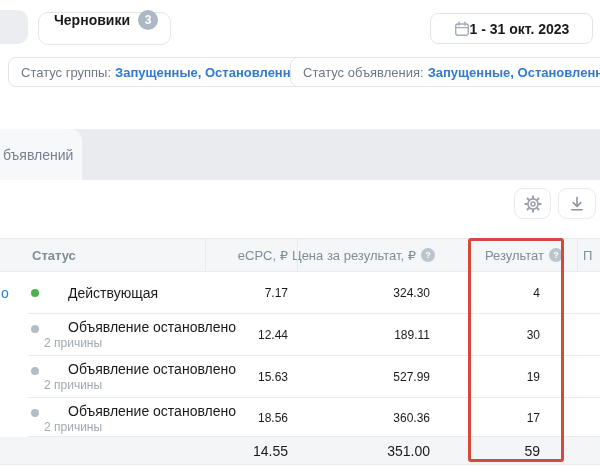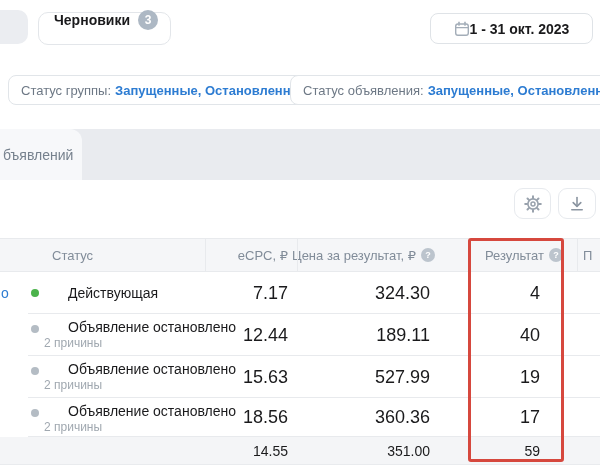--- a/index.html
+++ b/index.html
@@ -29,21 +29,21 @@
     position:absolute; left:430px; top:13px; width:163px; height:31px;
     background:#fff; border:1px solid #dfe3e7; border-radius:8px;
     display:flex; align-items:center; justify-content:center; gap:0;
     font-size:14px; font-weight:bold; color:#1a1a1c; cursor:pointer;
   }
   
   .chip {
     position:absolute; top:57px; height:30px;
     background:#fff; border:1px solid #e1e5e9; border-radius:8px;
     display:flex; align-items:center; padding:0 10px 0 12px;
-    font-size:13px; white-space:nowrap; cursor:default;margin-top:18px;
+    font-size:13px; white-space:nowrap; cursor:default;
   }
   .chip .lbl { color:#6d7885; }
   .chip .val { color:#2d7cd2; font-weight:bold; margin-left:4px; }
   .chip .x { color:#9aa2ad; font-size:13px; margin-left:7px; cursor:pointer; }
   #chip1 { left:8px; }
   #chip2 { left:290px; }
   
   .band { position:absolute; left:0; top:129px; width:600px; height:51px; background:#e9ebef; }
   .tab {
     position:absolute; left:-24px; top:129px; width:106px; height:51px;
@@ -76,21 +76,21 @@
   .trow { position:relative; width:600px; background:#fff; }
   .trow .sep { position:absolute; left:28px; right:0; bottom:0; height:1px; background:#e8eaed; }
   .frag { position:absolute; left:1px; top:0; height:100%; display:flex; align-items:center;
           font-size:14px; color:#2d7cd2; }
   .dot { position:absolute; left:31px; width:8px; height:8px; border-radius:50%; }
   .dot.green { background:#4bb34b; }
   .dot.gray  { background:#b4bcc4; }
   .stat1 { position:absolute; left:36px; font-size:14px; color:#1a1a1c;margin-left:32px; }
   .note  { position:absolute; left:44px; font-size:12px; color:#a0a8b0; }
   .num { position:absolute; top:0; height:100%; display:flex; align-items:center;
-         justify-content:flex-end; font-size:18px; color:#1a1a1c; }
+         justify-content:flex-end; font-size:12px; color:#1a1a1c; }
   .col-ecpc   { left:200px; width:88px; }
   .col-cost   { left:310px; width:120px; }
   .col-result { left:466px; width:74px; }
   .vline { position:absolute; width:1px; background:#e8eaed; top:238px; height:199px; }
   .totals {
     position:absolute; left:0; top:437px; width:600px; height:28px;
     background:#f4f5f7; border-bottom:1px solid #e9ebee;
   }
   .totals .num { font-size:14px; }
   .red-box {
@@ -161,21 +161,21 @@
     <span>
       <svg width="18" height="18" viewBox="0 0 18 18" fill="none" stroke="#8b95a1" stroke-width="1.6" stroke-linecap="round" stroke-linejoin="round">
         <line x1="9" y1="2.5" x2="9" y2="11"></line>
         <polyline points="5.2,7.6 9,11.4 12.8,7.6"></polyline>
         <line x1="3.8" y1="14.8" x2="14.2" y2="14.8"></line>
       </svg>
     </span>
   </div>
 
   <div class="thead">
-    <div class="hcell" style="left:52px;">Статус</div>
+    <div class="hcell" style="left:32px;font-weight:bold;">Статус</div>
     <div class="hcell right col-ecpc">eCPC, ₽</div>
     <div class="hcell right" style="left:280px; width:155px;">
       <span>Цена за результат, ₽</span>
       <span class="help">?</span>
     </div>
     <div class="hcell right" style="left:466px; width:97px;">
       <span>Результат</span>
       <span class="help">?</span>
     </div>
     <div class="hcell" style="left:583px;">П</div>
@@ -194,21 +194,21 @@
         <div class="num col-cost">324.30</div>
         <div class="num col-result">4</div>
         <div class="sep"></div>
       </div>
       <div class="trow" style="height: 42px;">
         <div class="dot gray" style="top: 11px;"></div>
         <div class="stat1" style="top: 5px;">Объявление остановлено</div>
         <div class="note" style="top: 22px;">2 причины</div>
         <div class="num col-ecpc">12.44</div>
         <div class="num col-cost">189.11</div>
-        <div class="num col-result">40</div>
+        <div class="num col-result">30</div>
         <div class="sep"></div>
       </div>
       <div class="trow" style="height: 42px;">
         <div class="dot gray" style="top: 11px;"></div>
         <div class="stat1" style="top: 5px;">Объявление остановлено</div>
         <div class="note" style="top: 22px;">2 причины</div>
         <div class="num col-ecpc">15.63</div>
         <div class="num col-cost">527.99</div>
         <div class="num col-result">19</div>
         <div class="sep"></div>

